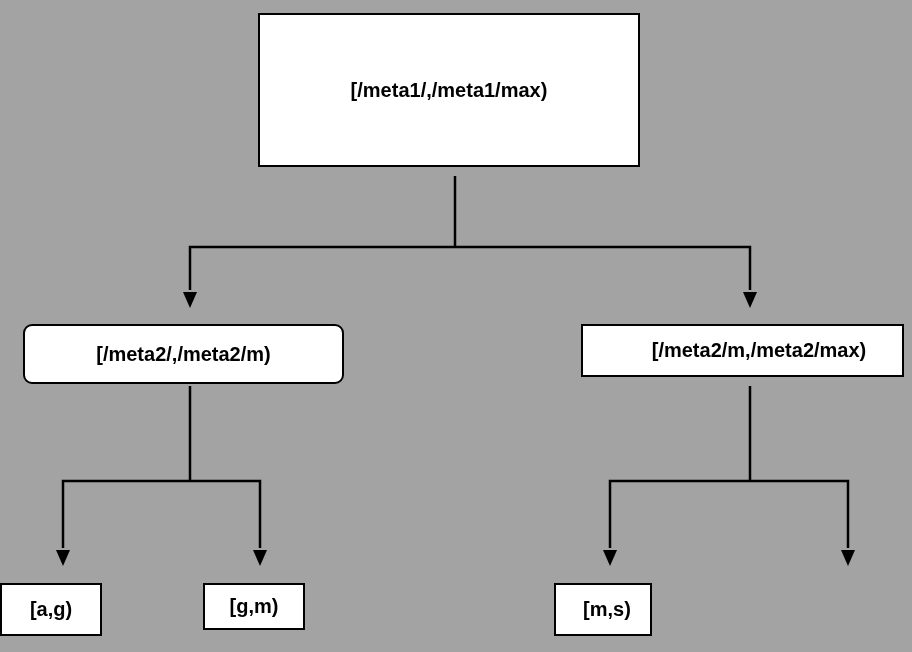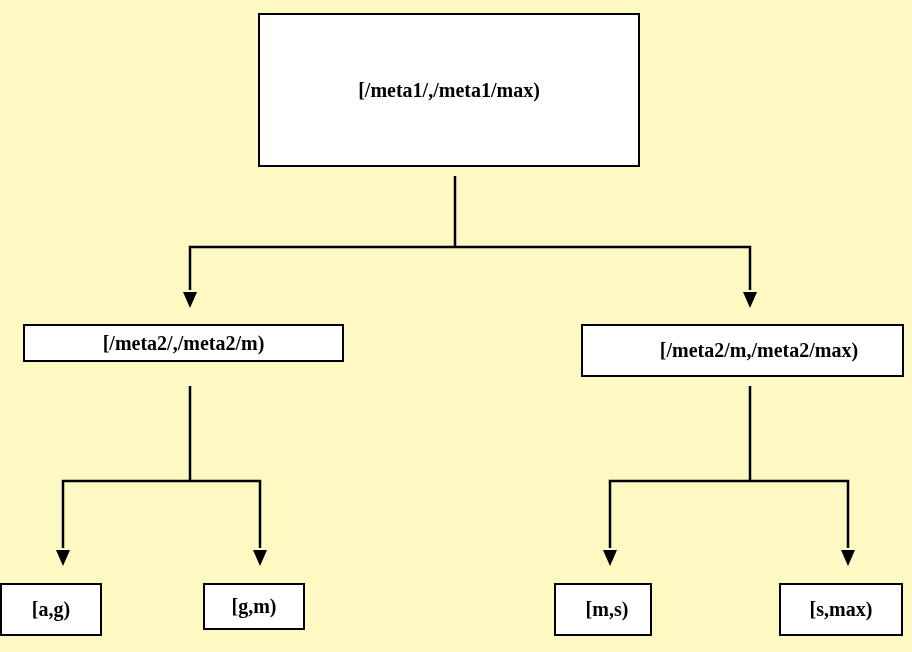--- a/index.html
+++ b/index.html
@@ -4,22 +4,22 @@
 <style>
   html, body {
     margin: 0;
     padding: 0;
     background: #ffffff;
   }
   .canvas {
     position: relative;
     width: 912px;
     height: 652px;
-    background: #fef9c3;
-    font-family: Liberation Serif, serif;
+    background: #a3a3a3;
+    font-family: Liberation Sans, sans-serif;
     overflow: hidden;
   }
   .connector-layer {
     position: absolute;
     left: 0;
     top: 0;
     width: 912px;
     height: 652px;
     pointer-events: none;
   }
@@ -30,21 +30,21 @@
     background: #ffffff;
     display: flex;
     align-items: center;
     justify-content: center;
     color: #000000;
     font-size: 20px;
     font-weight: bold;
     white-space: nowrap;
   }
   .node-root      { left: 258px; top: 13px;  width: 382px; height: 154px; }
-  .node-meta2-low { left: 23px;  top: 324px; width: 321px; height: 38px; }
+  .node-meta2-low { left: 23px;  top: 324px; width: 321px; height: 60px; border-radius: 9px; }
   .node-meta2-high{ left: 581px; top: 324px; width: 323px; height: 53px; padding-left: 33px; }
   .node-leaf-a-g  { left: 0;   top: 583px; width: 102px; height: 53px; }
   .node-leaf-g-m  { left: 203px; top: 583px; width: 102px; height: 47px; }
   .node-leaf-m-s  { left: 554px; top: 583px; width: 98px;  height: 53px; padding-left: 8px; }
   .node-leaf-s-max{ left: 779px; top: 583px; width: 124px; height: 53px; }
   .edge {
     fill: none;
     stroke: #000000;
     stroke-width: 2.5;
   }
@@ -96,17 +96,14 @@
   </div>
 
   <div class="node node-leaf-g-m">
     <span>[g,m)</span>
   </div>
 
   <div class="node node-leaf-m-s">
     <span>[m,s)</span>
   </div>
 
-  <div class="node node-leaf-s-max">
-    <span>[s,max)</span>
-  </div>
 
 </div>
 
 </body></html>

